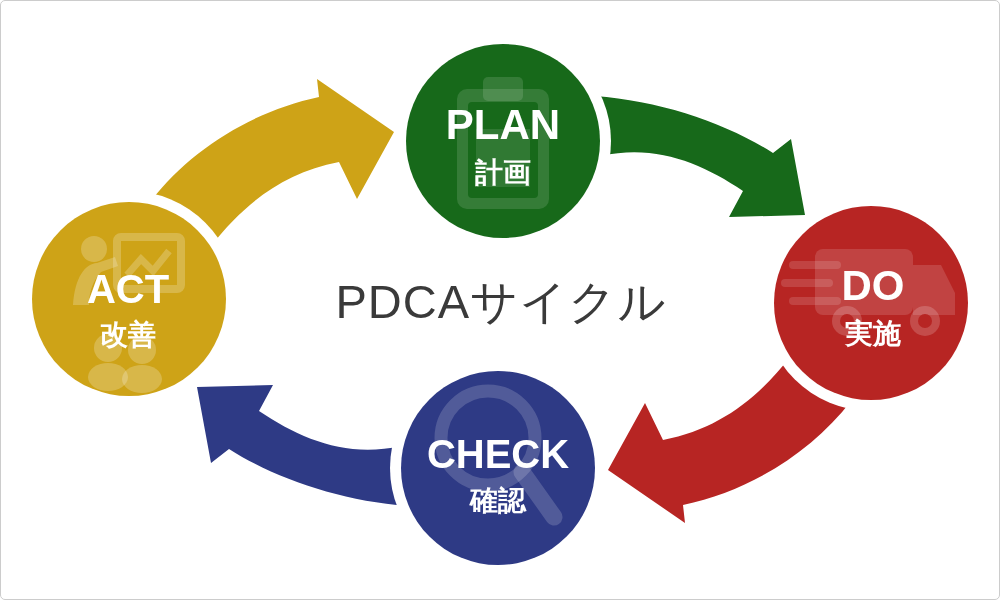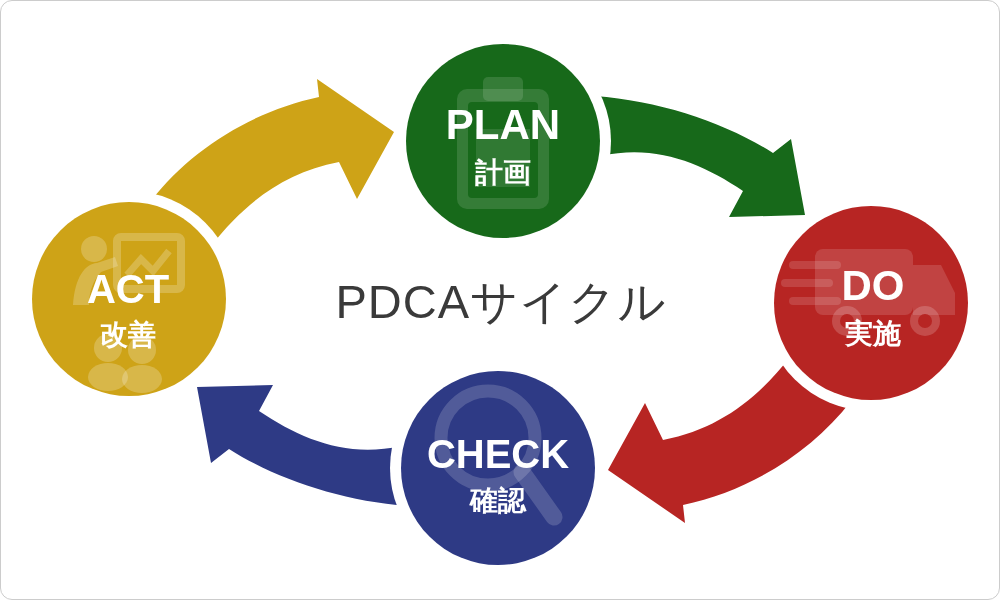--- a/index.html
+++ b/index.html
@@ -1,21 +1,21 @@
 <!DOCTYPE html>
 <html><head>
 <meta charset="utf-8">
 <style>
   html, body { margin: 0; padding: 0; background: #fff; }
   .canvas {
     width: 1000px;
     height: 600px;
     box-sizing: border-box;
     border: 1px solid #cccccc;
-    border-radius: 12px;
+    border-radius: 5px;
     background: #ffffff;
     overflow: hidden;
   }
   svg { display: block; }
   svg text {
     font-family: "Liberation Sans", "DejaVu Sans", sans-serif;
   }
   .node-label { fill: #ffffff; font-weight: bold; }
   .node-sublabel { fill: #ffffff; font-weight: bold; }
   .diagram-title { font-weight: normal; letter-spacing: 1px; }

